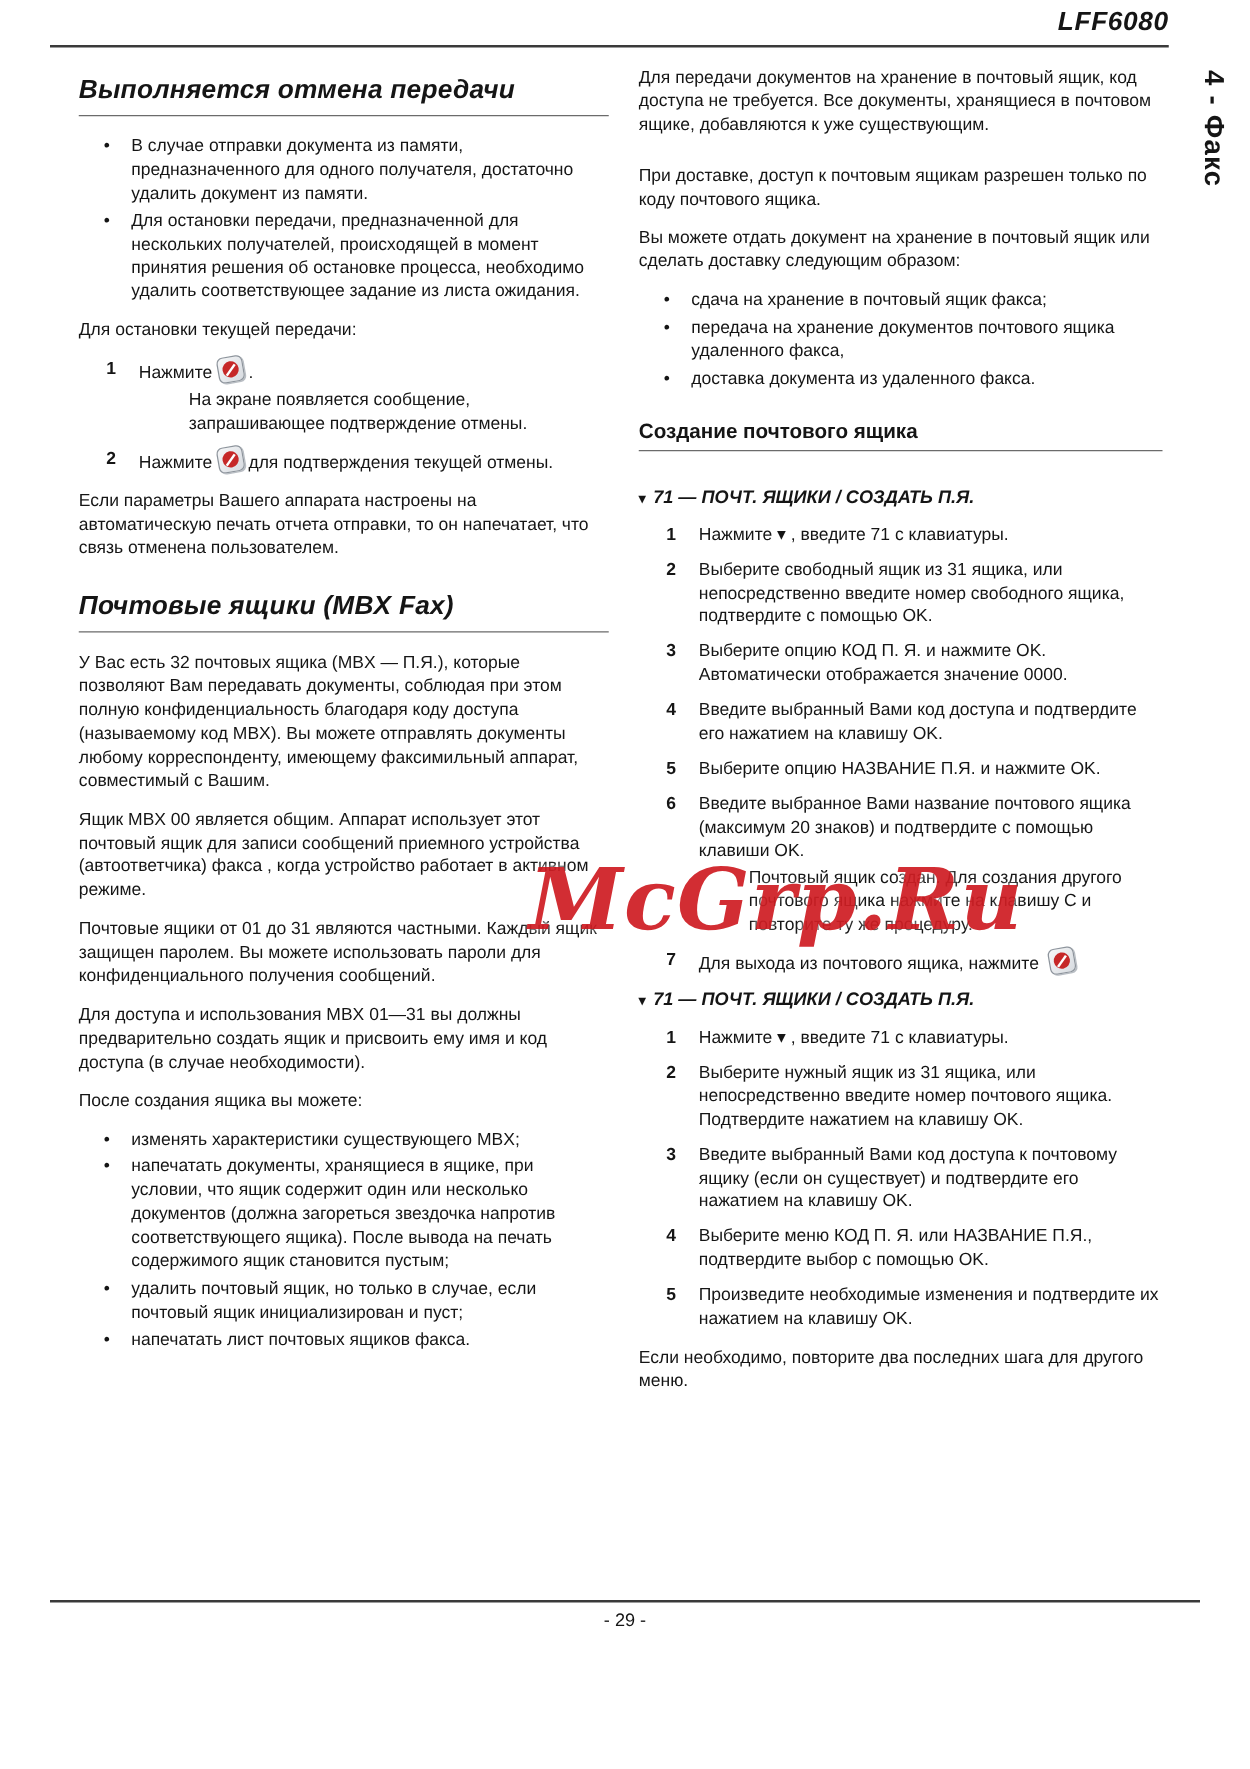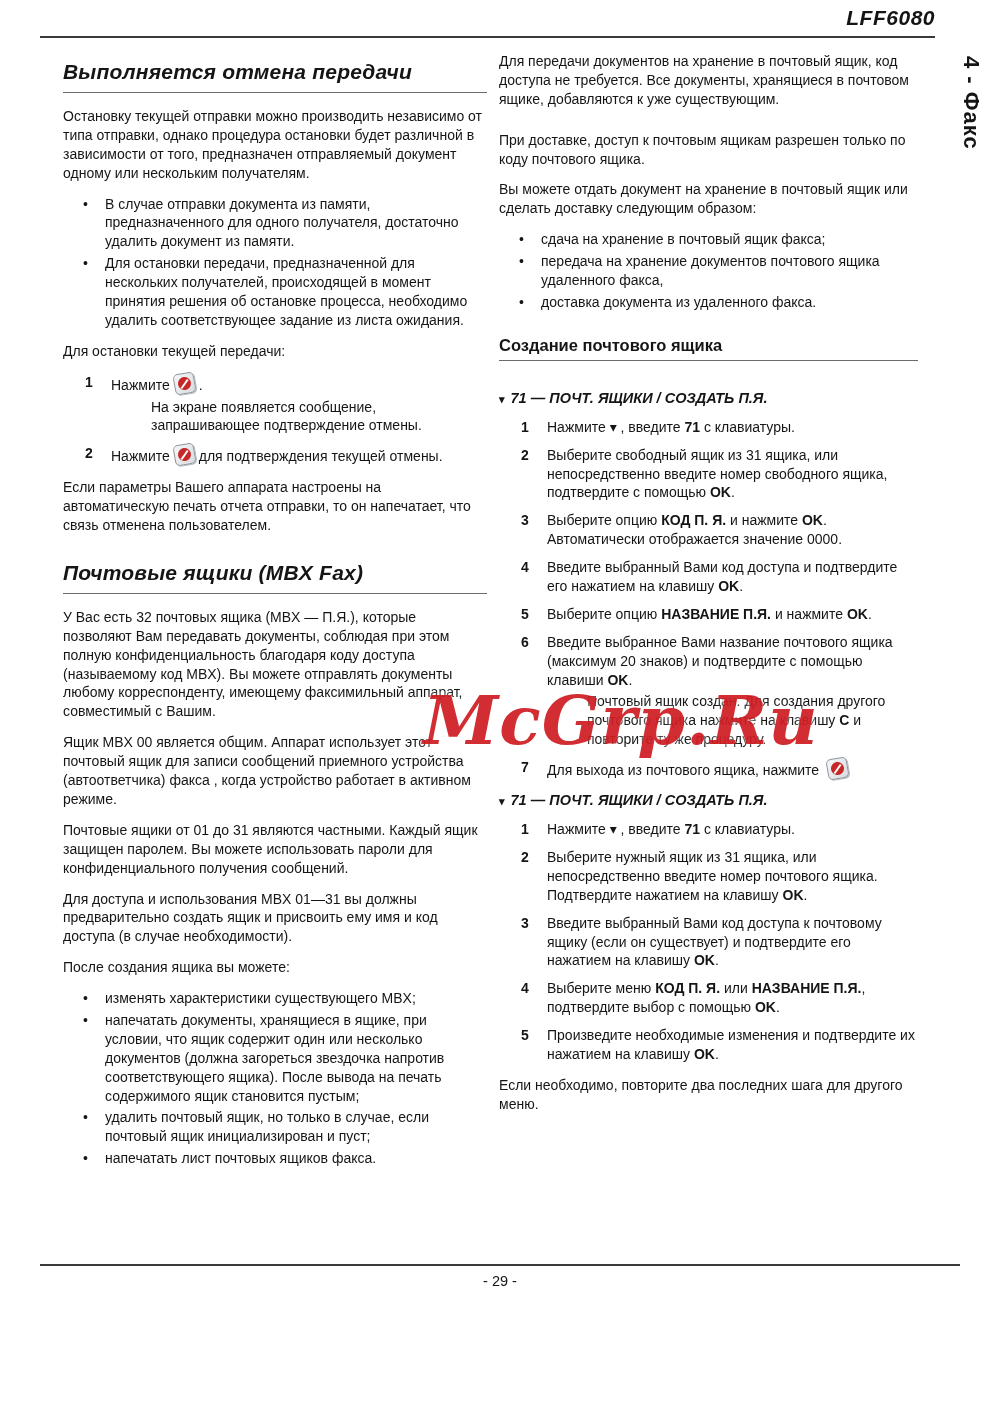--- a/index.html
+++ b/index.html
@@ -3,73 +3,72 @@
 <meta charset="utf-8">
 <style>
   html,body{margin:0;padding:0;background:#fff;}
   .page{position:relative;width:1000px;height:1319px;background:#fff;overflow:hidden;
         font-family:"Liberation Sans",sans-serif;color:#151515;box-sizing:border-box;}
   .header{position:absolute;left:40px;right:65px;top:6px;text-align:right;
           border-bottom:2px solid #3a3a3a;padding-bottom:6px;}
   .doc-title{font-style:italic;font-weight:bold;font-size:21px;letter-spacing:.5px;}
   .side-tab{position:absolute;top:56px;right:16px;writing-mode:vertical-rl;
             font-size:22px;font-weight:bold;letter-spacing:1px;white-space:nowrap;}
-  .columns{position:absolute;top:52px;left:63px;width:867px;display:flex;gap:12px;}
+  .columns{position:absolute;top:52px;left:63px;width:867px;display:flex;gap:24px;}
   .col{box-sizing:border-box;}
   .col-left{flex:0 0 424px;width:424px;}
   .col-right{flex:0 0 419px;width:419px;}
   .big-title{font-size:21px;font-style:italic;font-weight:bold;margin:8px 0 14px;
              padding-bottom:8px;border-bottom:1px solid #6b6b6b;letter-spacing:.2px;}
   .big-title.mt{margin-top:26px;}
   .sub-title{font-size:16.5px;font-weight:bold;margin:24px 0 29px;padding-bottom:5px;
              border-bottom:1px solid #6b6b6b;}
   p{font-size:14px;line-height:1.35;margin:0 0 12px;}
   .gap-top{margin-top:22px;}
   .bullets{margin:0 0 12px;}
   .bullet-item{display:flex;font-size:14px;line-height:1.35;padding-left:20px;margin-bottom:3px;}
   .b-dot{flex:0 0 22px;width:22px;}
   .steps{margin:2px 0 12px;}
   .step{display:flex;font-size:14px;line-height:1.35;padding-left:22px;margin-bottom:9px;}
   .step-num{flex:0 0 26px;width:26px;font-weight:bold;}
   .step-body{flex:1;}
   .step-note{margin-top:3px;margin-left:40px;}
-  b{font-weight:700;}
+  b{font-weight:400;}
   .menu-line{font-size:14.5px;font-weight:bold;font-style:italic;
              margin:4px 0 12px;}
   .menu-line .tri{font-size:11px;margin-right:6px;font-style:normal;}
   .stop-key{display:inline-block;width:19px;height:19px;border:1px solid #8d949c;border-radius:5px;
             background:linear-gradient(135deg,#f6f7f8,#d7dbe0);position:relative;vertical-align:-4px;
             margin:0 4px;transform:rotate(-10deg);box-shadow:1px 1px 0 #b9bec4;}
   .stop-dot{position:absolute;left:3px;top:3px;right:3px;bottom:3px;border-radius:50%;background:#c62828;}
   .stop-slash{position:absolute;left:1px;right:1px;top:50%;height:2px;margin-top:-1px;background:#fff;
               transform:rotate(-45deg);}
   .watermark{position:absolute;left:423px;top:680px;font-family:"DejaVu Serif",serif;
              font-style:italic;font-weight:bold;font-size:68px;color:#cf1e24;opacity:.93;
              letter-spacing:1px;text-shadow:0 0 6px rgba(255,255,255,.85);}
-  .footer{position:absolute;left:40px;right:40px;bottom:30px;text-align:center;
+  .footer{position:absolute;left:40px;right:40px;bottom:14px;text-align:center;
           border-top:2px solid #3a3a3a;padding-top:7px;font-size:14.5px;}
 </style>
 </head>
 <body>
 
 <div class="page">
 
   <div class="header">
     <span class="doc-title">LFF6080</span>
   </div>
 
   <div class="side-tab">4 - Факс</div>
 
   <div class="columns">
 
     <div class="col col-left">
 
       <h1 class="big-title">Выполняется отмена передачи</h1>
 
-      <p>Остановку текущей отправки можно производить независимо от типа отправки, однако процедура остановки будет различной в зависимости от того, предназначен отправляемый документ одному или нескольким получателям.</p>
 
       <div class="bullets">
         <div class="bullet-item">
           <span class="b-dot">•</span>
           <span>В случае отправки документа из памяти, предназначенного для одного получателя, достаточно удалить документ из памяти.</span>
         </div>
         <div class="bullet-item">
           <span class="b-dot">•</span>
           <span>Для остановки передачи, предназначенной для нескольких получателей, происходящей в момент принятия решения об остановке процесса, необходимо удалить соответствующее задание из листа ожидания.</span>
         </div>

